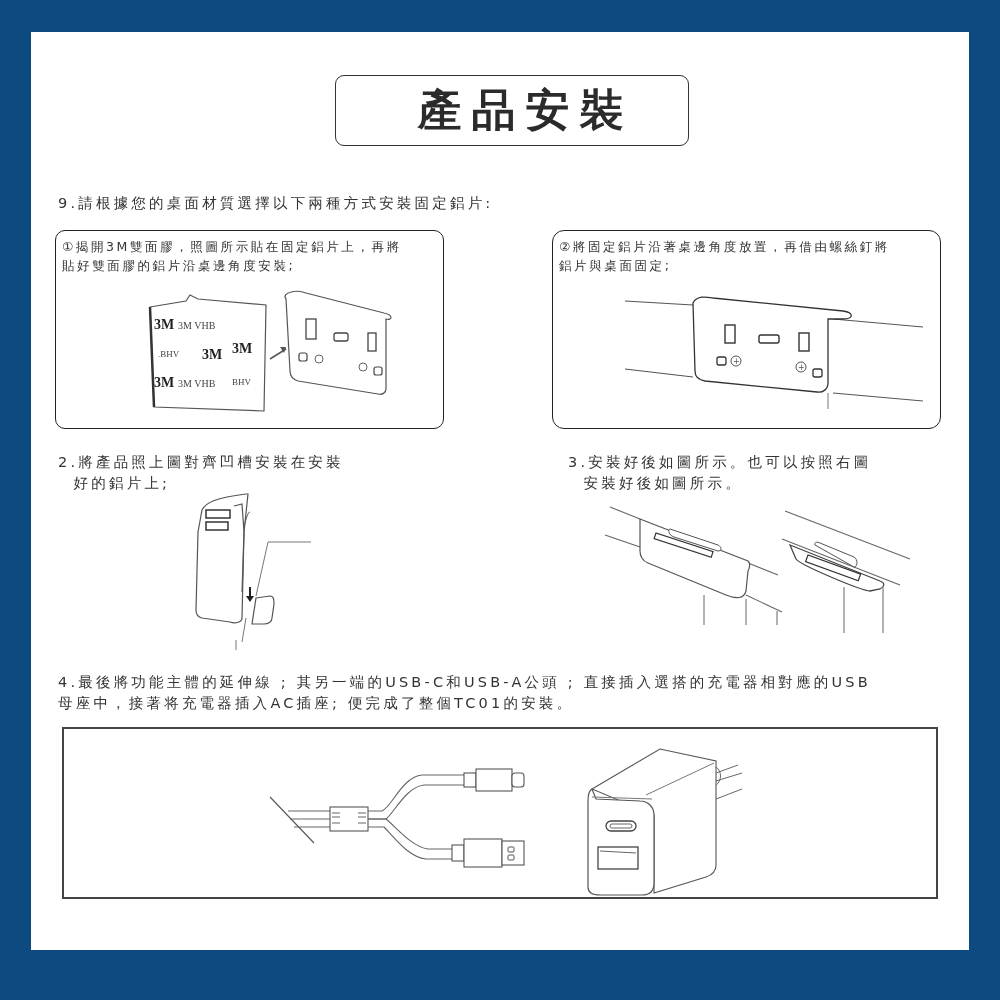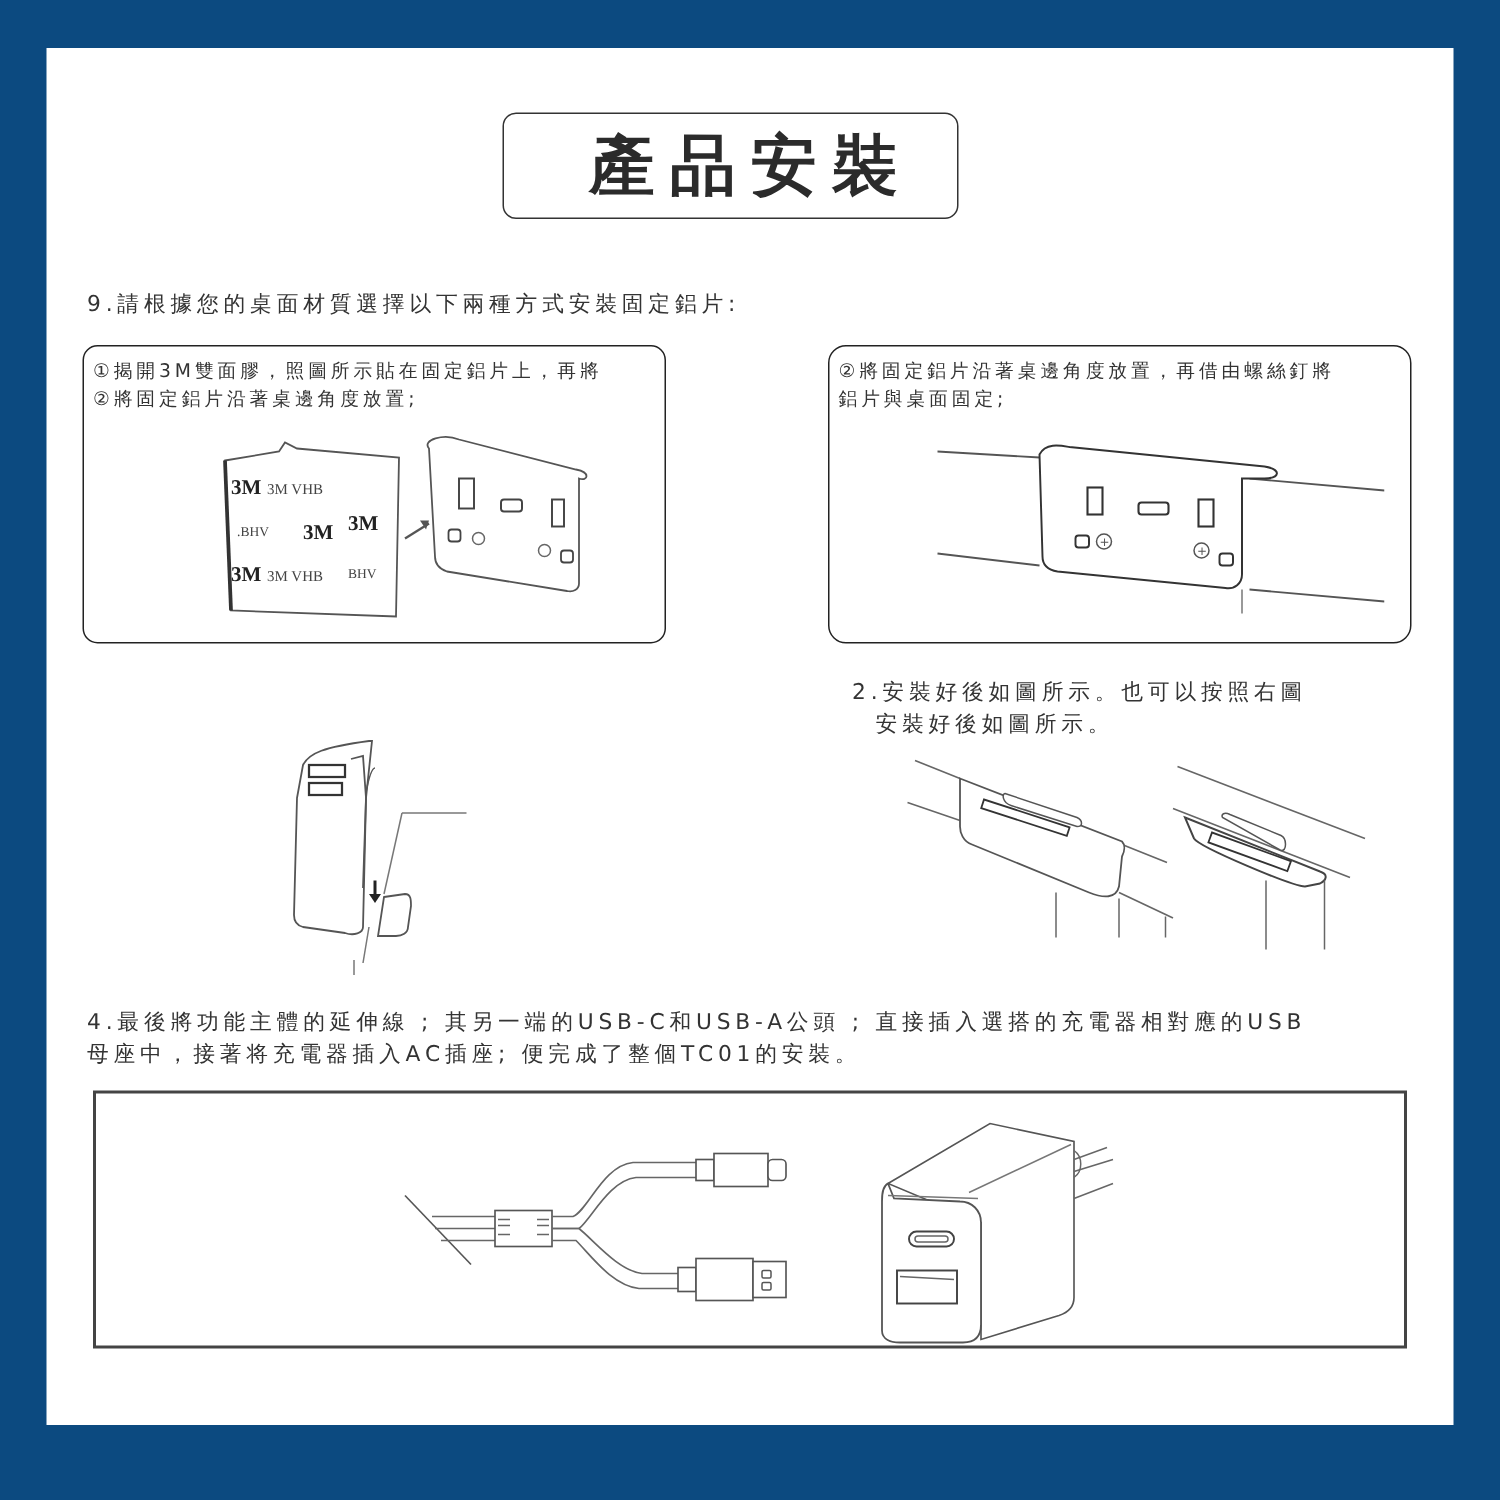--- a/index.html
+++ b/index.html
@@ -12,21 +12,21 @@
   }
   .page {
     position: absolute;
     left: 31px; top: 32px;
     width: 938px; height: 918px;
     background: #ffffff;
   }
   .title-box {
     position: absolute;
     left: 304px; top: 43px;
-    width: 304px; height: 71px;
+    width: 354px; height: 71px;
     border: 1.5px solid #333;
     border-radius: 9px;
     display: flex; align-items: center; justify-content: center; padding-left: 17px;
   }
   .title-text {
     font-size: 44px;
     font-weight: bold;
     letter-spacing: 10px;
     color: #2b2b2b;
     padding-left: 10px;
@@ -71,21 +71,21 @@
 <div class="page">
 
   <div class="title-box">
     <span class="title-text">產品安裝</span>
   </div>
 
   <div class="step-text" style="left:27px; top:161px;">9.請根據您的桌面材質選擇以下兩種方式安裝固定鋁片:</div>
 
   <div class="method-box" style="left:24px; top:198px; width:389px; height:199px;">
     <div class="method-text"><span>①揭開3M雙面膠，照圖所示貼在固定鋁片上，再將</span>
-<span>②將固定鋁片沿著桌邊角度放置;</span></div>
+<span>貼好雙面膠的鋁片沿桌邊角度安裝;</span></div>
     <svg class="illus" style="left:90px; top:58px;" width="260" height="130" viewBox="0 0 260 130">
 
       <polygon points="4,18 40,12 44,6 52,10 120,16 118,122 8,118" fill="#fff" stroke="#555" stroke-width="1.2"></polygon>
       <line x1="4" y1="18" x2="8" y2="118" stroke="#333" stroke-width="2.5"></line>
       <text x="8" y="40" font-size="14" font-weight="bold" fill="#222" font-family="Liberation Serif, serif">3M</text>
       <text x="32" y="40" font-size="10" fill="#444" font-family="Liberation Serif, serif">3M VHB</text>
       <text x="12" y="68" font-size="9" fill="#444" font-family="Liberation Serif, serif">.BHV</text>
       <text x="56" y="70" font-size="14" font-weight="bold" fill="#222" font-family="Liberation Serif, serif">3M</text>
       <text x="8" y="98" font-size="14" font-weight="bold" fill="#222" font-family="Liberation Serif, serif">3M</text>
       <text x="32" y="98" font-size="10" fill="#444" font-family="Liberation Serif, serif">3M VHB</text>
@@ -121,37 +121,39 @@
       <rect x="176" y="44" width="10" height="18" fill="none" stroke="#333" stroke-width="1.4"></rect>
       <rect x="94" y="68" width="9" height="8" rx="2" fill="none" stroke="#333" stroke-width="1.3"></rect>
       <circle cx="113" cy="72" r="5" fill="none" stroke="#555"></circle>
       <text x="110" y="75" font-size="8" fill="#555">+</text>
       <circle cx="178" cy="78" r="5" fill="none" stroke="#555"></circle>
       <text x="175" y="81" font-size="8" fill="#555">+</text>
       <rect x="190" y="80" width="9" height="8" rx="2" fill="none" stroke="#333" stroke-width="1.3"></rect>
     </svg>
   </div>
 
+  <div class="step-text" style="left:27px; top:420px;"><span>2.將產品照上圖對齊凹槽安裝在安裝</span>
+<span>  好的鋁片上;</span></div>
 
   <svg class="illus" style="left:155px; top:460px;" width="140" height="160" viewBox="0 0 140 160">
     <path d="M12,40 L16,18 C20,10 30,6 60,2 L62,2 L58,40 L56,126 C56,130 50,132 44,130 L16,126 C12,125 10,122 10,118 Z" fill="#fff" stroke="#555" stroke-width="1.2"></path>
     <rect x="20" y="18" width="24" height="8" fill="none" stroke="#333" stroke-width="1.5"></rect>
     <rect x="20" y="30" width="22" height="8" fill="none" stroke="#333" stroke-width="1.5"></rect>
     <path d="M48,14 L56,12 L58,40 L56,100" fill="none" stroke="#555" stroke-width="1.2"></path>
     <path d="M58,36 C60,26 62,20 64,20" fill="none" stroke="#555" stroke-width="1"></path>
     <line x1="64" y1="95" x2="64" y2="106" stroke="#222" stroke-width="2"></line>
     <polygon points="60,104 68,104 64,110" fill="#222"></polygon>
     <path d="M70,106 L84,104 C88,104 88,108 88,112 L86,126 C86,130 82,132 78,132 L66,132 Z" fill="#fff" stroke="#555" stroke-width="1.2"></path>
     <line x1="70" y1="104" x2="82" y2="50" stroke="#777" stroke-width="1"></line>
     <line x1="82" y1="50" x2="125" y2="50" stroke="#777" stroke-width="1"></line>
     <line x1="60" y1="126" x2="56" y2="150" stroke="#777" stroke-width="1"></line>
     <line x1="50" y1="148" x2="50" y2="158" stroke="#777" stroke-width="1"></line>
   </svg>
 
-  <div class="step-text" style="left:537px; top:420px;"><span>2.安裝好後如圖所示。也可以按照右圖</span>
+  <div class="step-text" style="left:537px; top:420px;"><span>3.安裝好後如圖所示。也可以按照右圖</span>
 <span>  安裝好後如圖所示。</span></div>
 
   <svg class="illus" style="left:569px; top:463px;" width="320" height="145" viewBox="0 0 320 145">
     <line x1="10" y1="12" x2="40" y2="24" stroke="#666" stroke-width="1.1"></line>
     <line x1="5" y1="40" x2="40" y2="52" stroke="#666" stroke-width="1.1"></line>
     <line x1="148" y1="68" x2="178" y2="80" stroke="#666" stroke-width="1.1"></line>
     <line x1="146" y1="100" x2="182" y2="117" stroke="#666" stroke-width="1.1"></line>
     <path d="M40,24 L148,66 C150,68 150,72 148,76 L146,96 C144,104 136,104 126,100 L48,68 C42,66 40,60 40,56 Z" fill="#fff" stroke="#555" stroke-width="1.2"></path>
     <path d="M70,34 L118,50 C122,52 122,56 118,56 L74,42 C68,40 68,34 70,34 Z" fill="#fff" stroke="#555" stroke-width="1"></path>
     <rect x="56" y="38" width="60" height="6" fill="none" stroke="#333" stroke-width="1.2" transform="rotate(18 56 38)"></rect>

